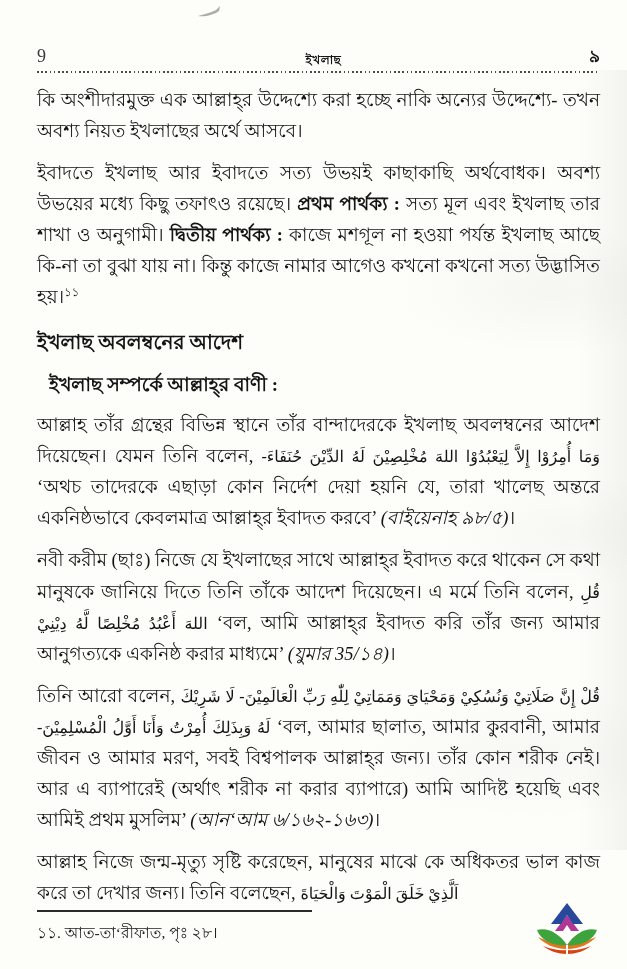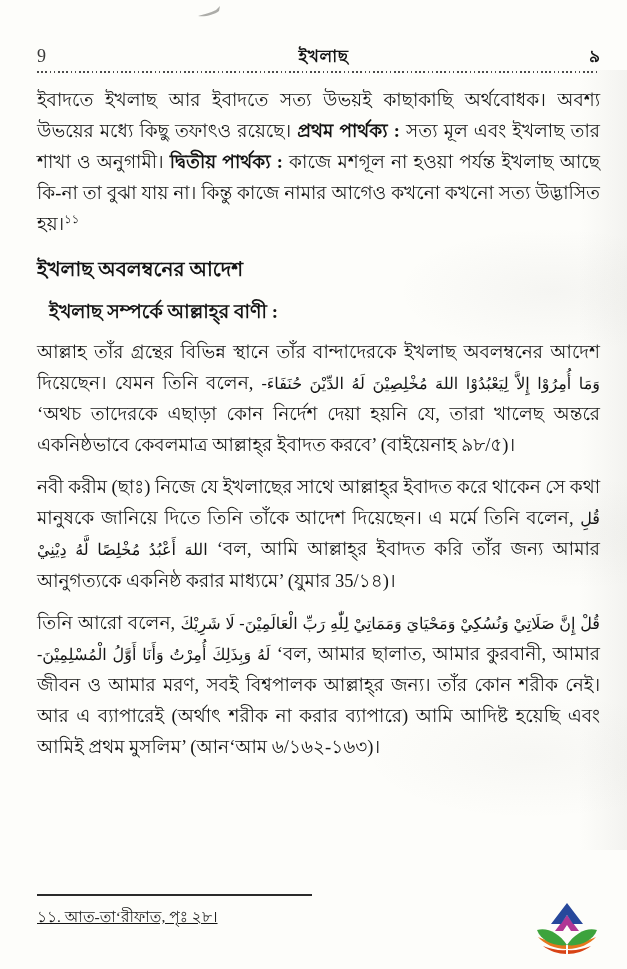--- a/index.html
+++ b/index.html
@@ -28,49 +28,49 @@
   }
   .smudge{position:absolute;left:196px;top:4px;opacity:.55;}
 
   .content{position:absolute;left:37px;right:27px;top:46px;}
 
   .page-header{
     display:flex;justify-content:space-between;align-items:flex-end;
     font-size:17px;line-height:1.2;
   }
   .scan-num{font-size:18px;color:#3a3a3a;font-weight:400;}
-  .run-title{font-weight:bold;font-size:17px;letter-spacing:.5px;transform:translateX(6px);}
+  .run-title{font-weight:bold;font-size:12px;letter-spacing:.5px;transform:translateX(6px);}
   .page-num{font-weight:bold;font-size:17px;}
   .dotted-rule{
     margin-top:3px;height:2px;
     background-image:repeating-linear-gradient(90deg,#4a4a4a 0 1.6px,transparent 1.6px 4.2px);
   }
 
   .body-text{margin-top:12px;}
   .para{
     margin:0 0 11px 0;
     font-size:18.5px;line-height:1.68;text-align:justify;
   }
   .b{font-weight:bold;}
-  .ref{}
+  .ref{font-style:italic;}
   .arabic{
     font-family:Liberation Serif, serif;
     font-size:16px;line-height:1;
     direction:rtl;unicode-bidi:isolate;
   }
   sup{font-size:.62em;line-height:0;font-family:Liberation Mono, monospace;}
   .h-center{
     text-align:left;font-weight:bold;font-size:20px;
     margin:14px 0 10px 0;
   }
   .h-left{
     font-weight:bold;font-size:19px;margin:4px 0 8px 12px;
   }
 
-  .footnote-block{position:absolute;left:37px;bottom:38px;width:560px;text-decoration:underline;}
+  .footnote-block{position:absolute;left:37px;bottom:22px;width:560px;}
   .footnote-rule{
     width:275px;height:0;border:0;border-top:2px solid #2a2a2a;margin:0 0 9px 0;
   }
   .footnote-text{font-size:15.5px;color:#1b1b1b;}
 
   .publisher-logo{position:absolute;right:28px;bottom:8px;width:64px;height:62px;}
 </style>
 </head>
 <body>
 
@@ -86,26 +86,28 @@
   <div class="content">
 
     <div class="page-header">
       <span class="scan-num">9</span>
       <span class="run-title">ইখলাছ</span>
       <span class="page-num">৯</span>
     </div>
     <div class="dotted-rule"></div>
 
     <div class="body-text">
+        <p class="para"><span>কি অংশীদারমুক্ত এক আল্লাহ্‌র উদ্দেশ্যে করা হচ্ছে নাকি অন্যের উদ্দেশ্যে- তখন অবশ্য নিয়ত ইখলাছের অর্থে আসবে।</span></p>
         <p class="para"><span>ইবাদতে ইখলাছ আর ইবাদতে সত্য উভয়ই কাছাকাছি অর্থবোধক। অবশ্য উভয়ের মধ্যে কিছু তফাৎও রয়েছে। </span><span class="b">প্রথম পার্থক্য : </span><span>সত্য মূল এবং ইখলাছ তার শাখা ও অনুগামী। </span><span class="b">দ্বিতীয় পার্থক্য : </span><span>কাজে মশগূল না হওয়া পর্যন্ত ইখলাছ আছে কি-না তা বুঝা যায় না। কিন্তু কাজে নামার আগেও কখনো কখনো সত্য উদ্ভাসিত হয়।</span><sup>১১</sup></p>
         <div class="h-center"><span>ইখলাছ অবলম্বনের আদেশ</span></div>
         <div class="h-left"><span>ইখলাছ সম্পর্কে আল্লাহ্‌র বাণী :</span></div>
         <p class="para"><span>আল্লাহ তাঁর গ্রন্থের বিভিন্ন স্থানে তাঁর বান্দাদেরকে ইখলাছ অবলম্বনের আদেশ দিয়েছেন। যেমন তিনি বলেন, </span><span class="arabic">وَمَا أُمِرُوْا إِلاَّ لِيَعْبُدُوْا اللهَ مُخْلِصِيْنَ لَهُ الدِّيْنَ حُنَفَاءَ-</span><span> ‘অথচ তাদেরকে এছাড়া কোন নির্দেশ দেয়া হয়নি যে, তারা খালেছ অন্তরে একনিষ্ঠভাবে কেবলমাত্র আল্লাহ্‌র ইবাদত করবে’ </span><span class="ref">(বাইয়েনাহ ৯৮/৫)</span><span>।</span></p>
         <p class="para"><span>নবী করীম (ছাঃ) নিজে যে ইখলাছের সাথে আল্লাহ্‌র ইবাদত করে থাকেন সে কথা মানুষকে জানিয়ে দিতে তিনি তাঁকে আদেশ দিয়েছেন। এ মর্মে তিনি বলেন, </span><span class="arabic">قُلِ اللهَ أَعْبُدُ مُخْلِصًا لَّهُ دِيْنِيْ</span><span> ‘বল, আমি আল্লাহ্‌র ইবাদত করি তাঁর জন্য আমার আনুগত্যকে একনিষ্ঠ করার মাধ্যমে’ </span><span class="ref">(যুমার 35/১৪)</span><span>।</span></p>
         <p class="para"><span>তিনি আরো বলেন, </span><span class="arabic">قُلْ إِنَّ صَلَاتِيْ وَنُسُكِيْ وَمَحْيَايَ وَمَمَاتِيْ لِلّٰهِ رَبِّ الْعَالَمِيْنَ- لَا شَرِيْكَ لَهُ وَبِذَلِكَ أُمِرْتُ وَأَنَا أَوَّلُ الْمُسْلِمِيْنَ-</span><span> ‘বল, আমার ছালাত, আমার কুরবানী, আমার জীবন ও আমার মরণ, সবই বিশ্বপালক আল্লাহ্‌র জন্য। তাঁর কোন শরীক নেই। আর এ ব্যাপারেই (অর্থাৎ শরীক না করার ব্যাপারে) আমি আদিষ্ট হয়েছি এবং আমিই প্রথম মুসলিম’ </span><span class="ref">(আন‘আম ৬/১৬২-১৬৩)</span><span>।</span></p>
+        <p class="para"><span>আল্লাহ নিজে জন্ম-মৃত্যু সৃষ্টি করেছেন, মানুষের মাঝে কে অধিকতর ভাল কাজ করে তা দেখার জন্য। তিনি বলেছেন, </span><span class="arabic">اَلَّذِيْ خَلَقَ الْمَوْتَ وَالْحَيَاةَ</span></p>
       </div>
 
   </div>
 
   <div class="footnote-block">
     <hr class="footnote-rule">
     <div class="footnote-text">১১. আত-তা‘রীফাত, পৃঃ ২৮।</div>
   </div>
 
   <svg class="publisher-logo" viewBox="0 0 64 62">

